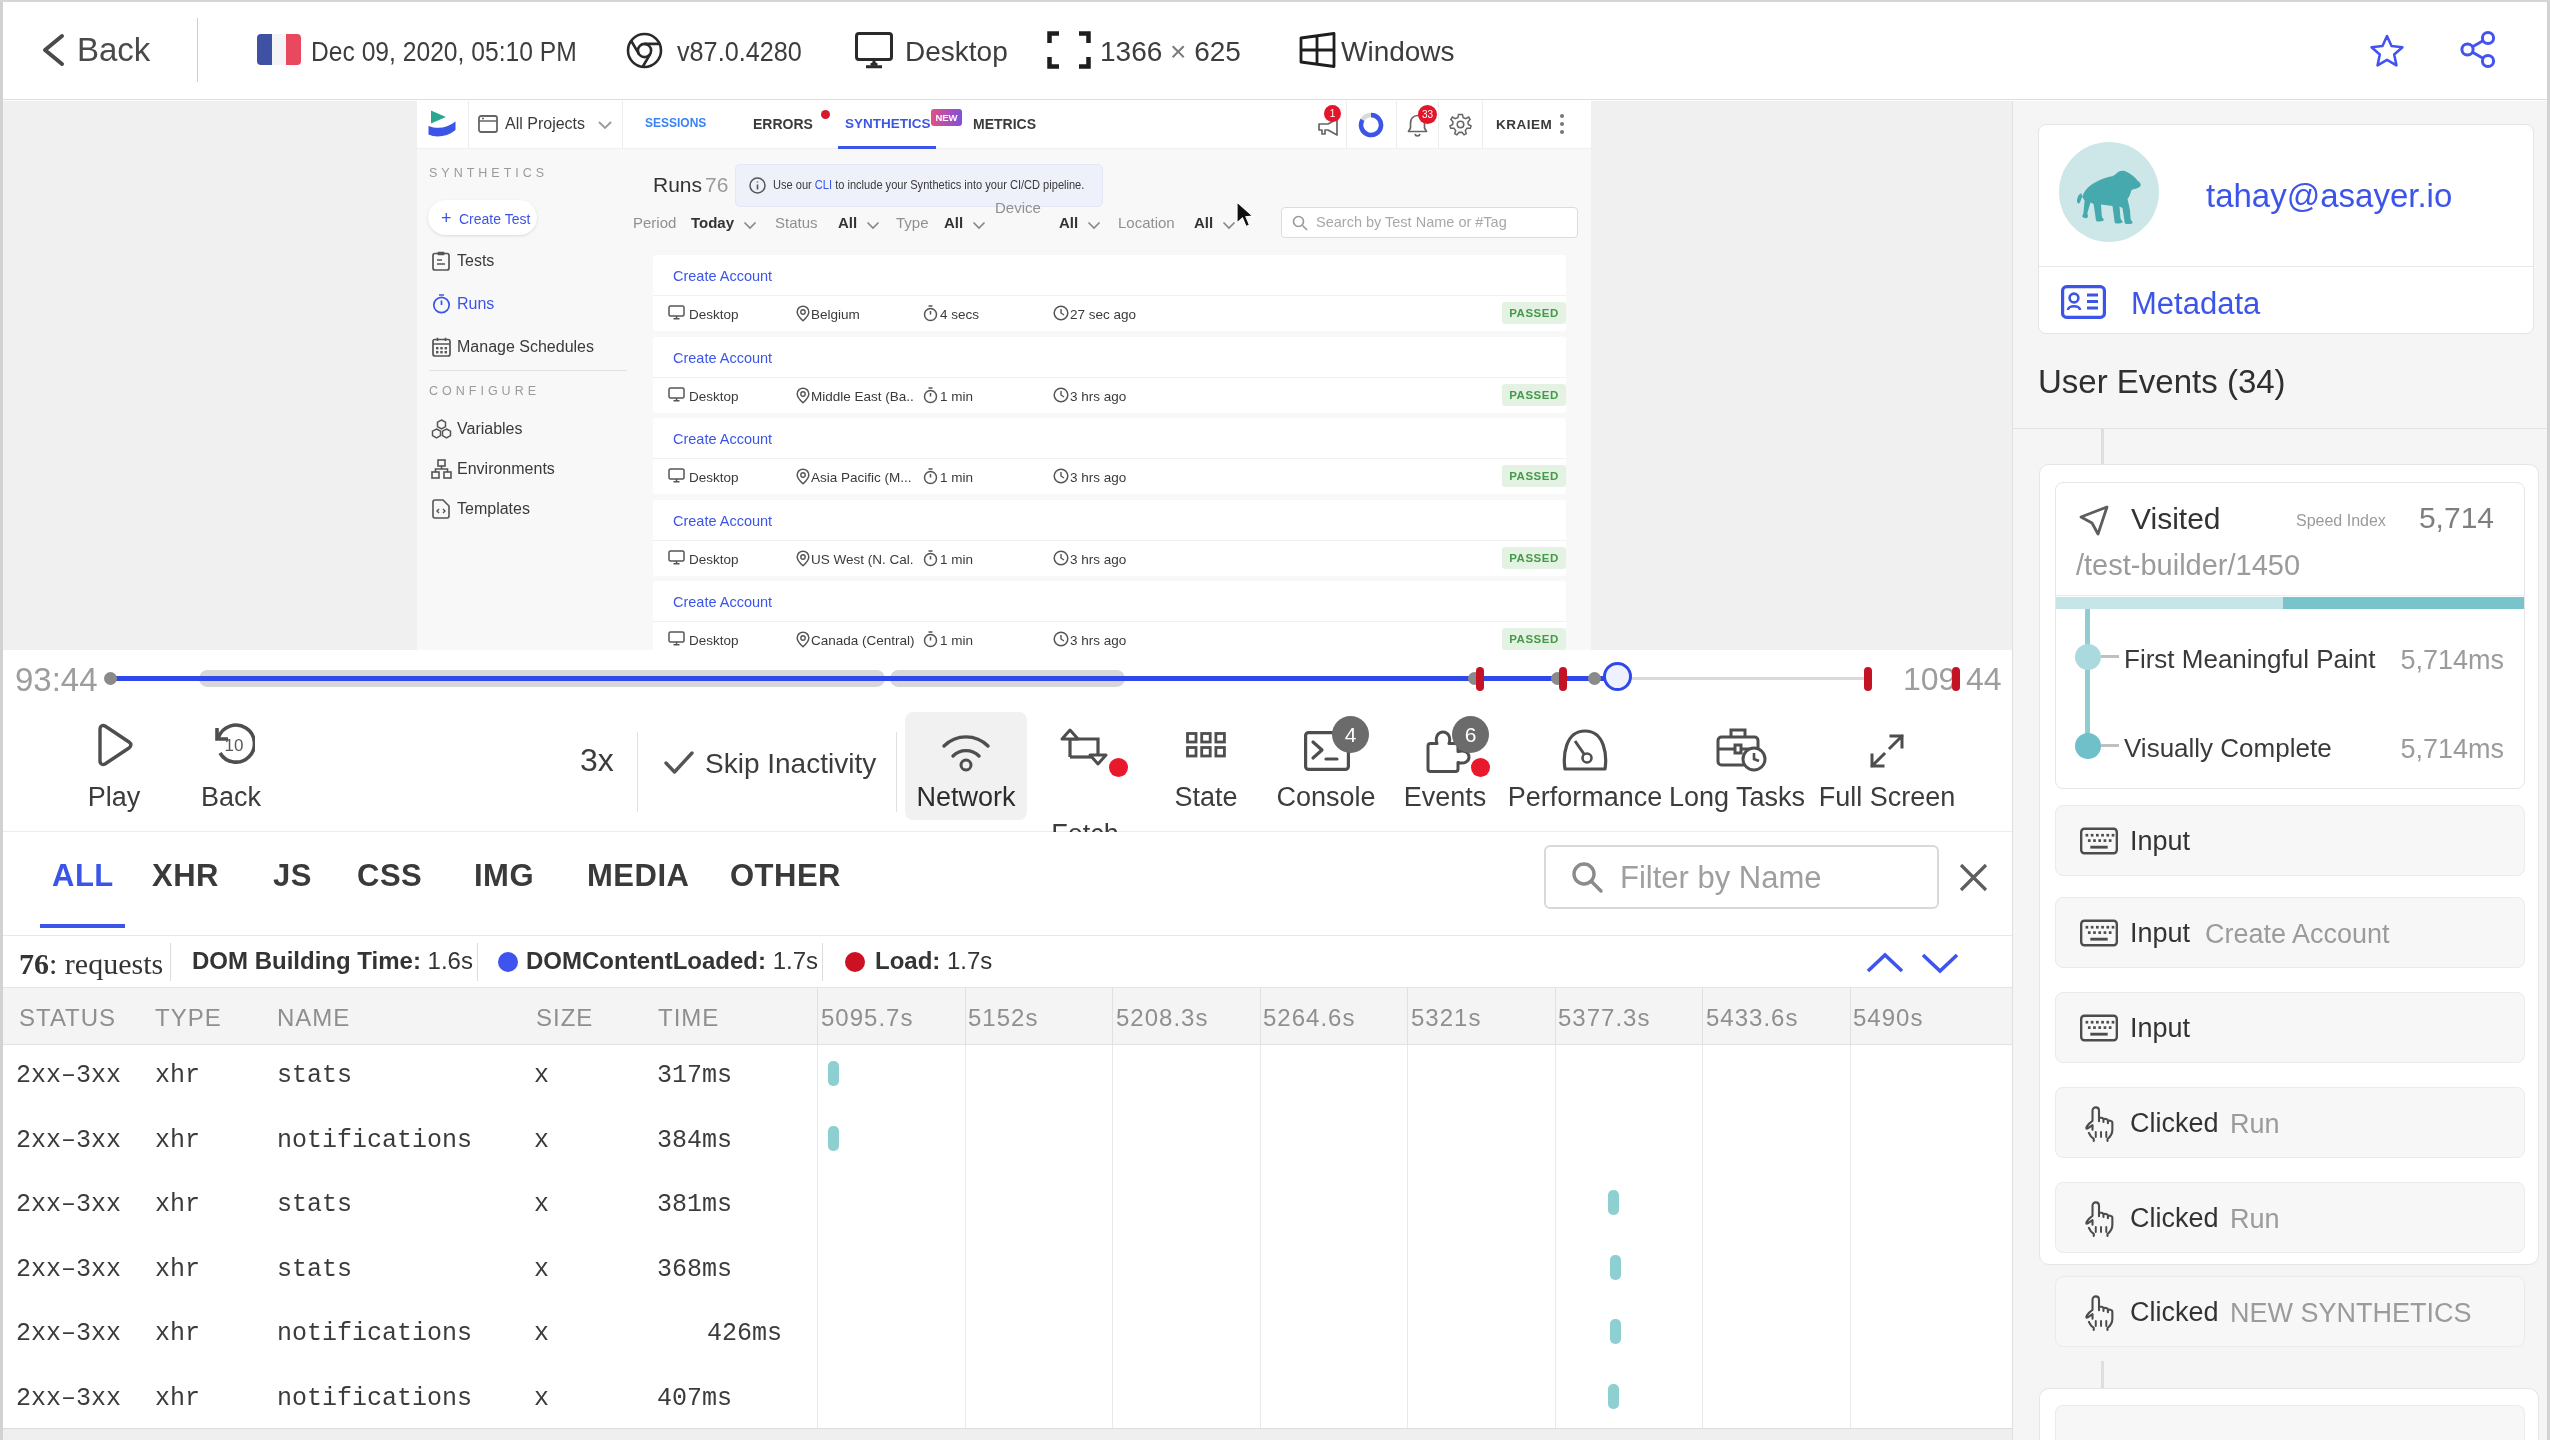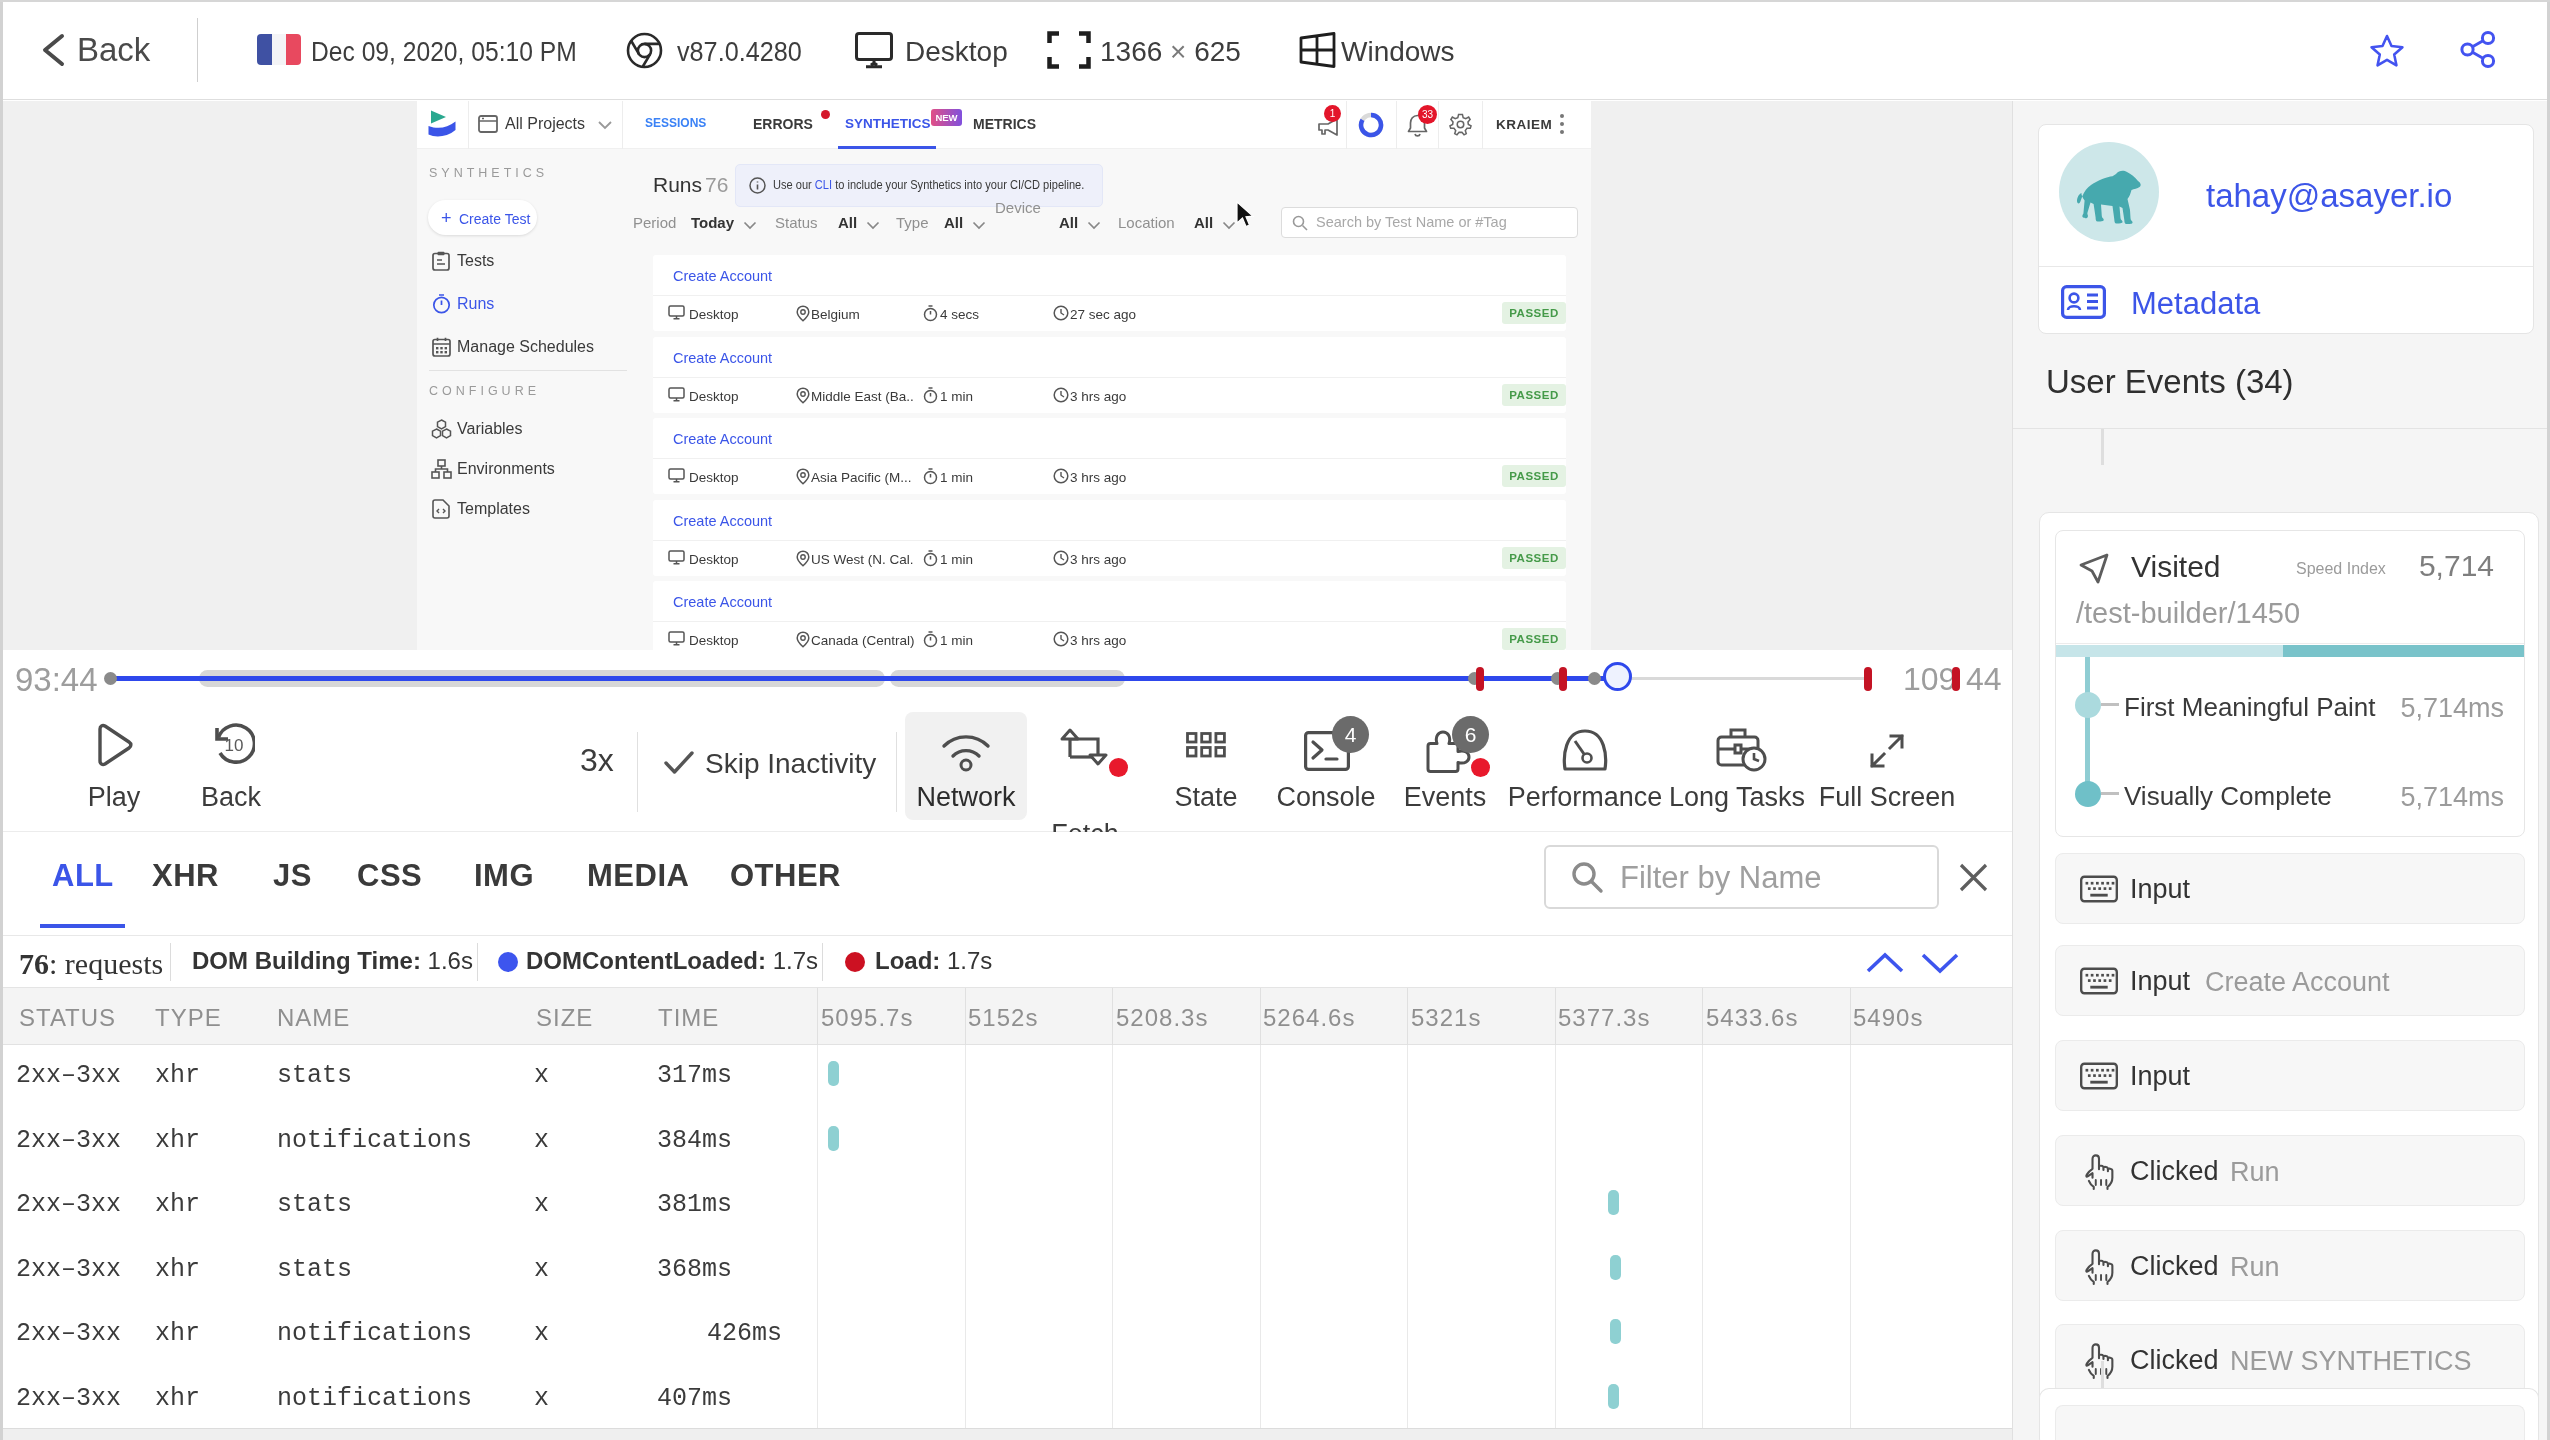--- a/index.html
+++ b/index.html
@@ -638,26 +638,26 @@
     <div class="abs" style="left:0px;top:141px;width:494px;height:1px;background:#e8e8e8;"></div>
     <svg class="abs" style="left:22px;top:160px" width="45" height="34" viewBox="0 0 45 34">
       <rect x="1.6" y="1.6" width="41.8" height="30.8" rx="4" fill="none" stroke="#3c55e8" stroke-width="3.2"></rect>
       <circle cx="13" cy="13" r="4.4" fill="none" stroke="#3c55e8" stroke-width="2.6"></circle>
       <path d="M7 25 C7 20 19 20 19 25" fill="none" stroke="#3c55e8" stroke-width="2.6"></path>
       <path d="M26 10 L37 10 M26 16.5 L37 16.5 M26 23 L37 23" stroke="#3c55e8" stroke-width="2.8"></path>
     </svg>
     <div class="abs" style="left:92px;top:161px;font-size:31px;color:#3c55e8;">Metadata</div>
   </div>
 
-  <div class="abs" style="left:25px;top:262px;font-size:33px;color:#2f2f2f;margin-left:8px;">User Events (34)</div>
+  <div class="abs" style="left:25px;top:262px;font-size:33px;color:#2f2f2f;">User Events (34)</div>
   <div class="abs" style="left:0px;top:327px;width:538px;height:1px;background:#e3e3e3;"></div>
 
   <div class="abs" style="left:88px;top:328px;width:3px;height:36px;background:#dedede;"></div>
 
-  <div class="pcard" style="left:26px;top:363px;width:500px;height:897px;border-radius:10px;margin-top:48px;">
+  <div class="pcard" style="left:26px;top:363px;width:500px;height:801px;border-radius:10px;">
 
     <div class="abs" style="left:15px;top:17px;width:470px;height:307px;border:1px solid #e6e6e6;border-radius:8px;background:#fff;overflow:hidden;">
       <svg class="abs" style="left:21px;top:21px" width="34" height="34" viewBox="0 0 34 34">
           <path d="M30 3 L4 13 L15 19 L21 30 Z" fill="none" stroke="#5d5d5d" stroke-width="2.8" stroke-linejoin="round"></path>
         </svg>
       <div class="abs" style="left:75px;top:19px;font-size:30px;color:#333;">Visited</div>
       <div class="abs" style="left:240px;top:29px;font-size:16px;color:#9b9b9b;">Speed Index</div>
       <div class="abs" style="left:0px;top:18px;width:438px;text-align:right;font-size:30px;color:#7e7e7e;">5,714</div>
       <div class="abs" style="left:20px;top:66px;font-size:29px;color:#9b9b9b;">/test-builder/1450</div>
       <div class="abs" style="left:0px;top:112px;width:470px;height:1px;background:#ececec;"></div>

